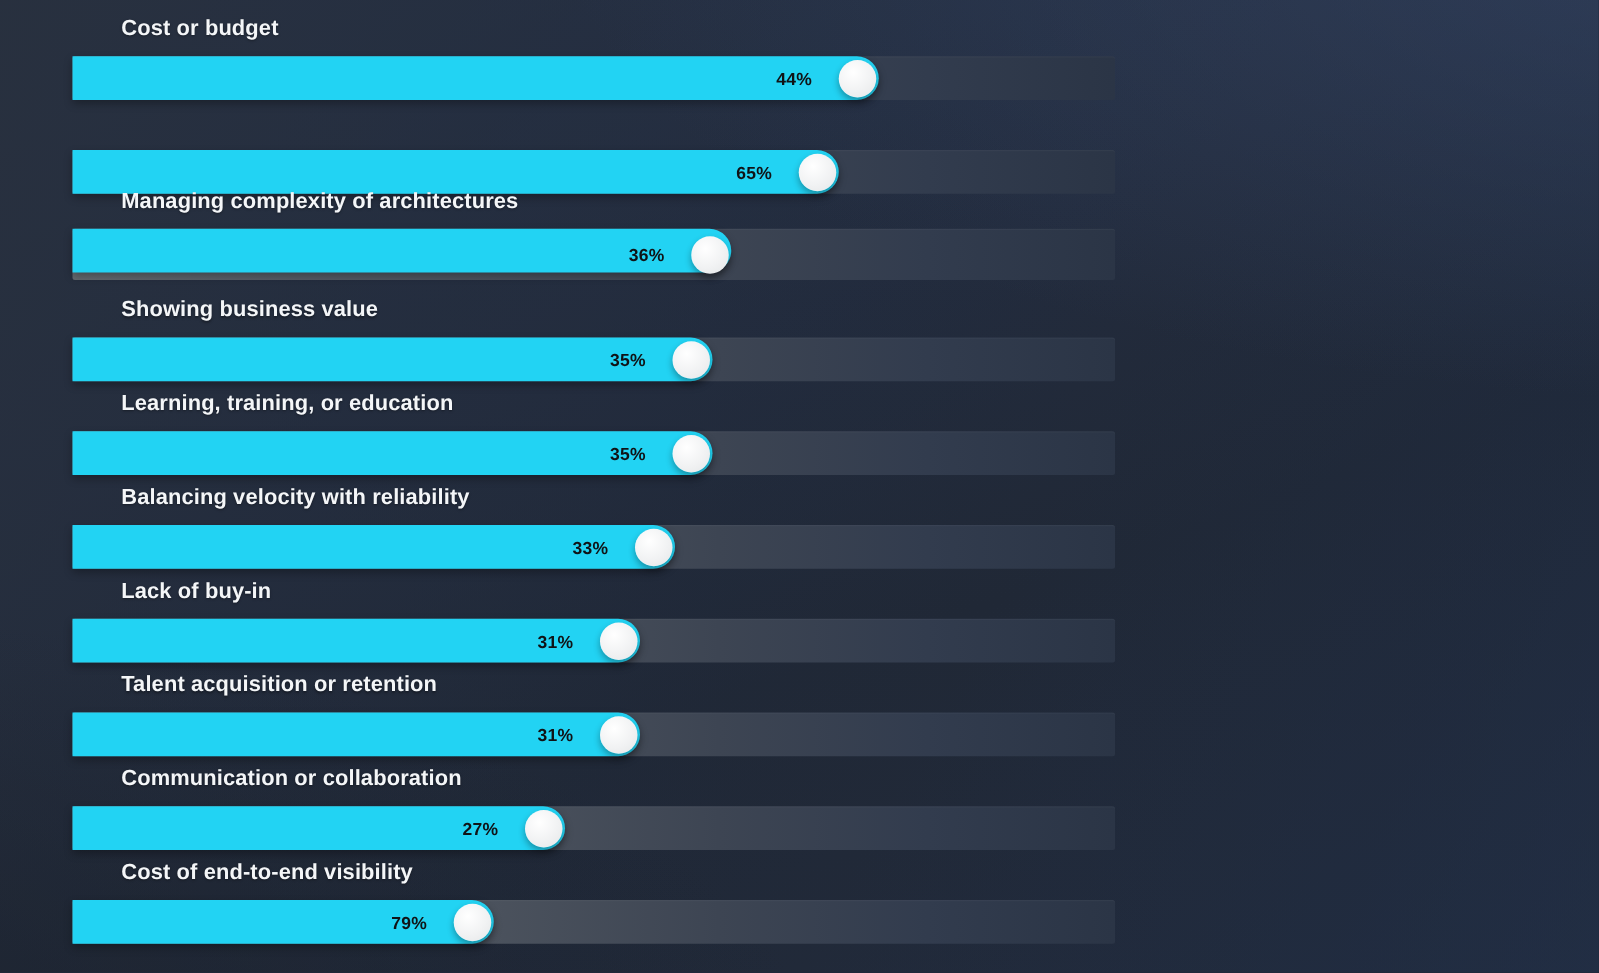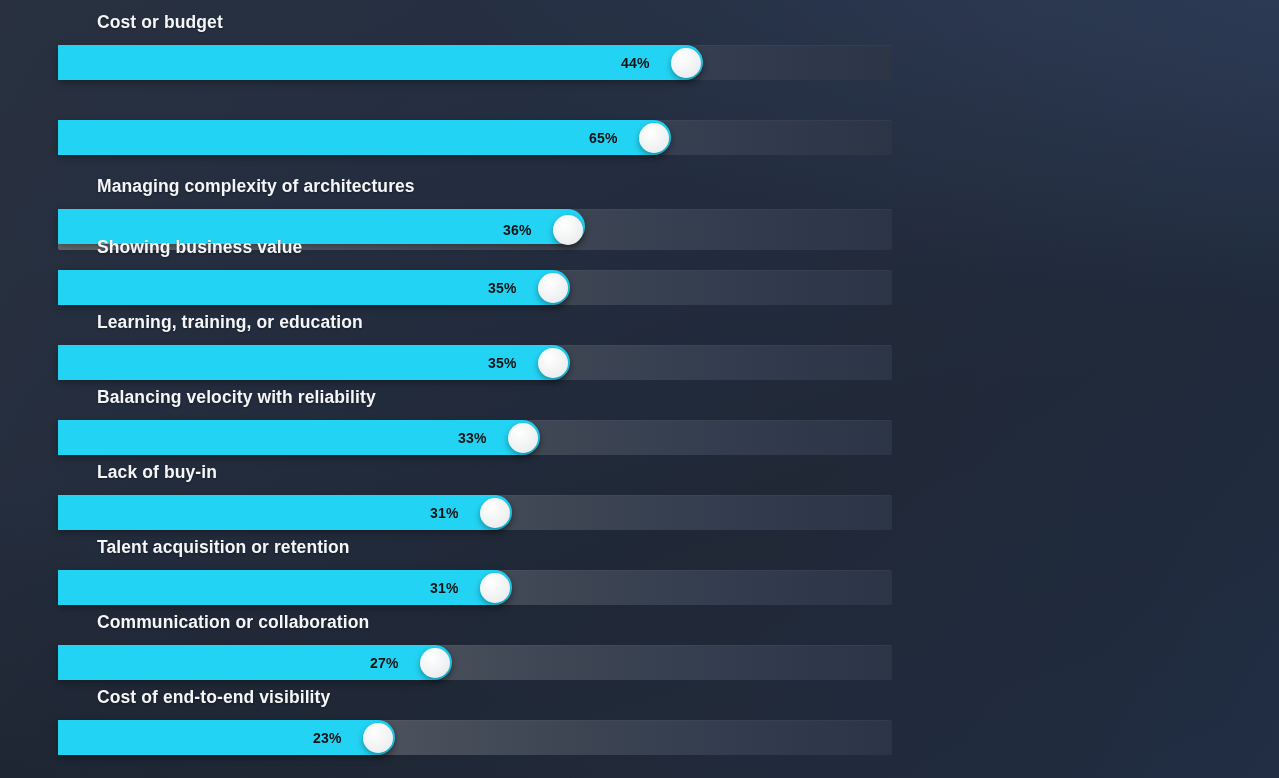--- a/index.html
+++ b/index.html
@@ -131,21 +131,21 @@
       </div>
     </div>
     <div class="row" style="top: 87px; height: 75px;">
       <div class="track" style="top: 33px; width: 834px; height: 35px;">
         <div class="track-bg"></div>
         <div class="fill" style="width: 613px;"></div>
         <div class="fill-value" style="left: 531px;">65%</div>
         <div class="knob" style="left: 581px;"></div>
       </div>
     </div>
-    <div class="row" style="top: 176px; height: 75px;">
+    <div class="row" style="top: 150px; height: 75px;">
       <div class="row-label">Managing complexity of architectures</div>
       <div class="track" style="top: 33px; width: 834px; height: 41px;">
         <div class="track-bg"></div>
         <div class="fill" style="width: 527px;"></div>
         <div class="fill-value" style="left: 445px;">36%</div>
         <div class="knob" style="left: 495px;"></div>
       </div>
     </div>
     <div class="row" style="top: 237px; height: 75px;">
       <div class="row-label">Showing business value</div>
@@ -199,17 +199,17 @@
         <div class="fill" style="width: 394px;"></div>
         <div class="fill-value" style="left: 312px;">27%</div>
         <div class="knob" style="left: 362px;"></div>
       </div>
     </div>
     <div class="row" style="top: 687px; height: 75px;">
       <div class="row-label">Cost of end-to-end visibility</div>
       <div class="track" style="top: 33px; width: 834px; height: 35px;">
         <div class="track-bg"></div>
         <div class="fill" style="width: 337px;"></div>
-        <div class="fill-value" style="left: 255px;">23%</div>
+        <div class="fill-value" style="left: 255px;">79%</div>
         <div class="knob" style="left: 305px;"></div>
       </div>
     </div>
   </div>
 
 </body></html>

